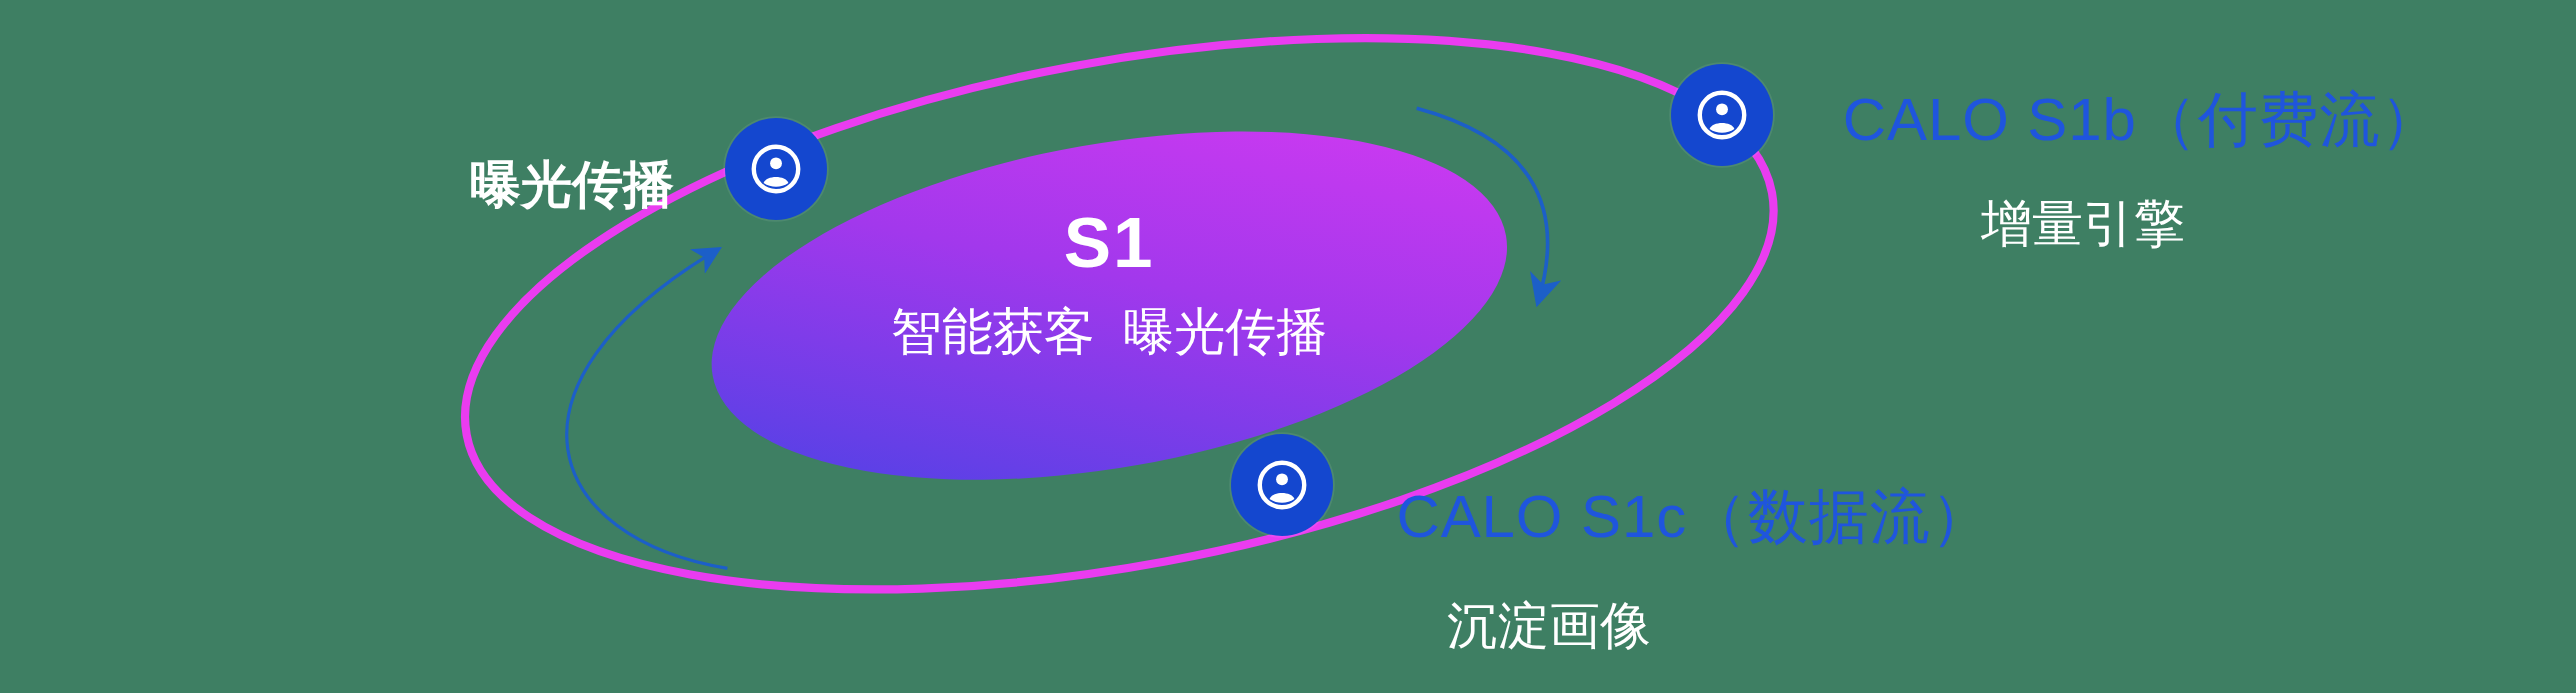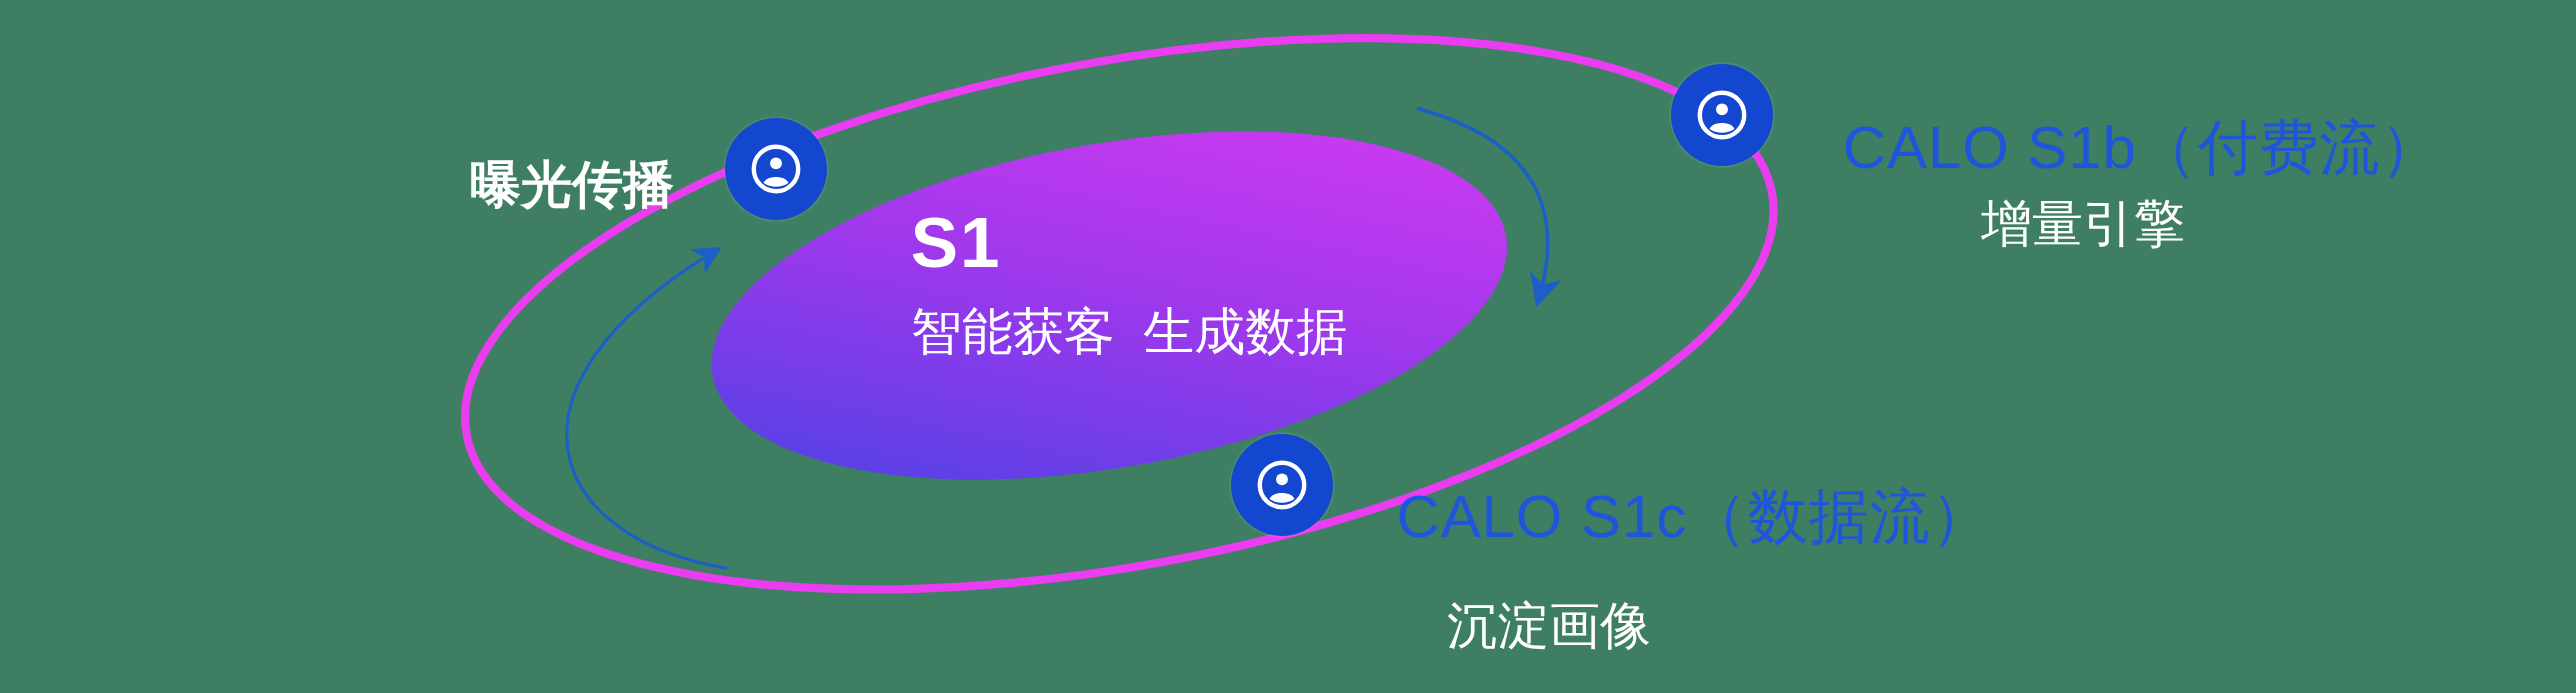--- a/index.html
+++ b/index.html
@@ -50,23 +50,22 @@
     font-size: 51px;
     font-weight: 400;
     white-space: nowrap;
   }
 
   .core-text {
     position: absolute;
     left: 1109px;
     top: 284px;
     transform: translate(-50%, -50%);
-    text-align: left;
+    text-align: center;
     color: var(--label-white, #ffffff);
-    margin-left: 20px;
   }
   .core-title {
     font-size: 71px;
     font-weight: 600;
     letter-spacing: 1.8px;
   }
   .core-sub {
     font-size: 51px;
     font-weight: 400;
     margin-top: 14.5px;
@@ -94,40 +93,40 @@
 
     <ellipse cx="1220" cy="336" rx="443" ry="178" transform="rotate(-10 1220 336)" fill="url(#coreGrad)"></ellipse>
 
     <path d="M 1558 119 Q 1740 168 1692 330" fill="none" style="stroke: var(--arrow, #1c5fc8);" stroke-width="4" marker-end="url(#arrowHead)"></path>
 
     <path d="M 800 625 C 600 592 536 426 788 275" fill="none" style="stroke: var(--arrow, #1c5fc8);" stroke-width="3.5" marker-end="url(#arrowHead)"></path>
   </svg>
 
   <div class="core-text">
     <div class="core-title">S1</div>
-    <div class="core-sub">智能获客  生成数据</div>
+    <div class="core-sub">智能获客  曝光传播</div>
   </div>
 
   <div class="node" style="left: 776px; top: 169px;">
     <svg viewBox="0 0 24 24">
       <circle cx="12" cy="12" r="8.6" fill="none" stroke="#ffffff" stroke-width="1.7"></circle>
       <circle cx="12" cy="9.8" r="2.3" fill="#ffffff"></circle>
       <path d="M7.2 17.4 C8.2 14.3 15.8 14.3 16.8 17.4 A8.6 8.6 0 0 1 7.2 17.4 Z" fill="#ffffff"></path>
     </svg>
   </div>
   <div class="sub-label" style="left: 572px; top: 185px; font-weight: bold;">曝光传播</div>
 
   <div class="node" style="left: 1722px; top: 115px;">
     <svg viewBox="0 0 24 24">
       <circle cx="12" cy="12" r="8.6" fill="none" stroke="#ffffff" stroke-width="1.7"></circle>
       <circle cx="12" cy="9.8" r="2.3" fill="#ffffff"></circle>
       <path d="M7.2 17.4 C8.2 14.3 15.8 14.3 16.8 17.4 A8.6 8.6 0 0 1 7.2 17.4 Z" fill="#ffffff"></path>
     </svg>
   </div>
-  <div class="title-label" style="left: 2142px; top: 120px; margin-top: 28px;">CALO S1b（付费流）</div>
+  <div class="title-label" style="left: 2142px; top: 120px;">CALO S1b（付费流）</div>
   <div class="sub-label" style="left: 2083px; top: 224px;">增量引擎</div>
 
   <div class="node" style="left: 1282px; top: 485px;">
     <svg viewBox="0 0 24 24">
       <circle cx="12" cy="12" r="8.6" fill="none" stroke="#ffffff" stroke-width="1.7"></circle>
       <circle cx="12" cy="9.8" r="2.3" fill="#ffffff"></circle>
       <path d="M7.2 17.4 C8.2 14.3 15.8 14.3 16.8 17.4 A8.6 8.6 0 0 1 7.2 17.4 Z" fill="#ffffff"></path>
     </svg>
   </div>
   <div class="title-label" style="left: 1694px; top: 517px; text-align: right;">CALO S1c（数据流）</div>

